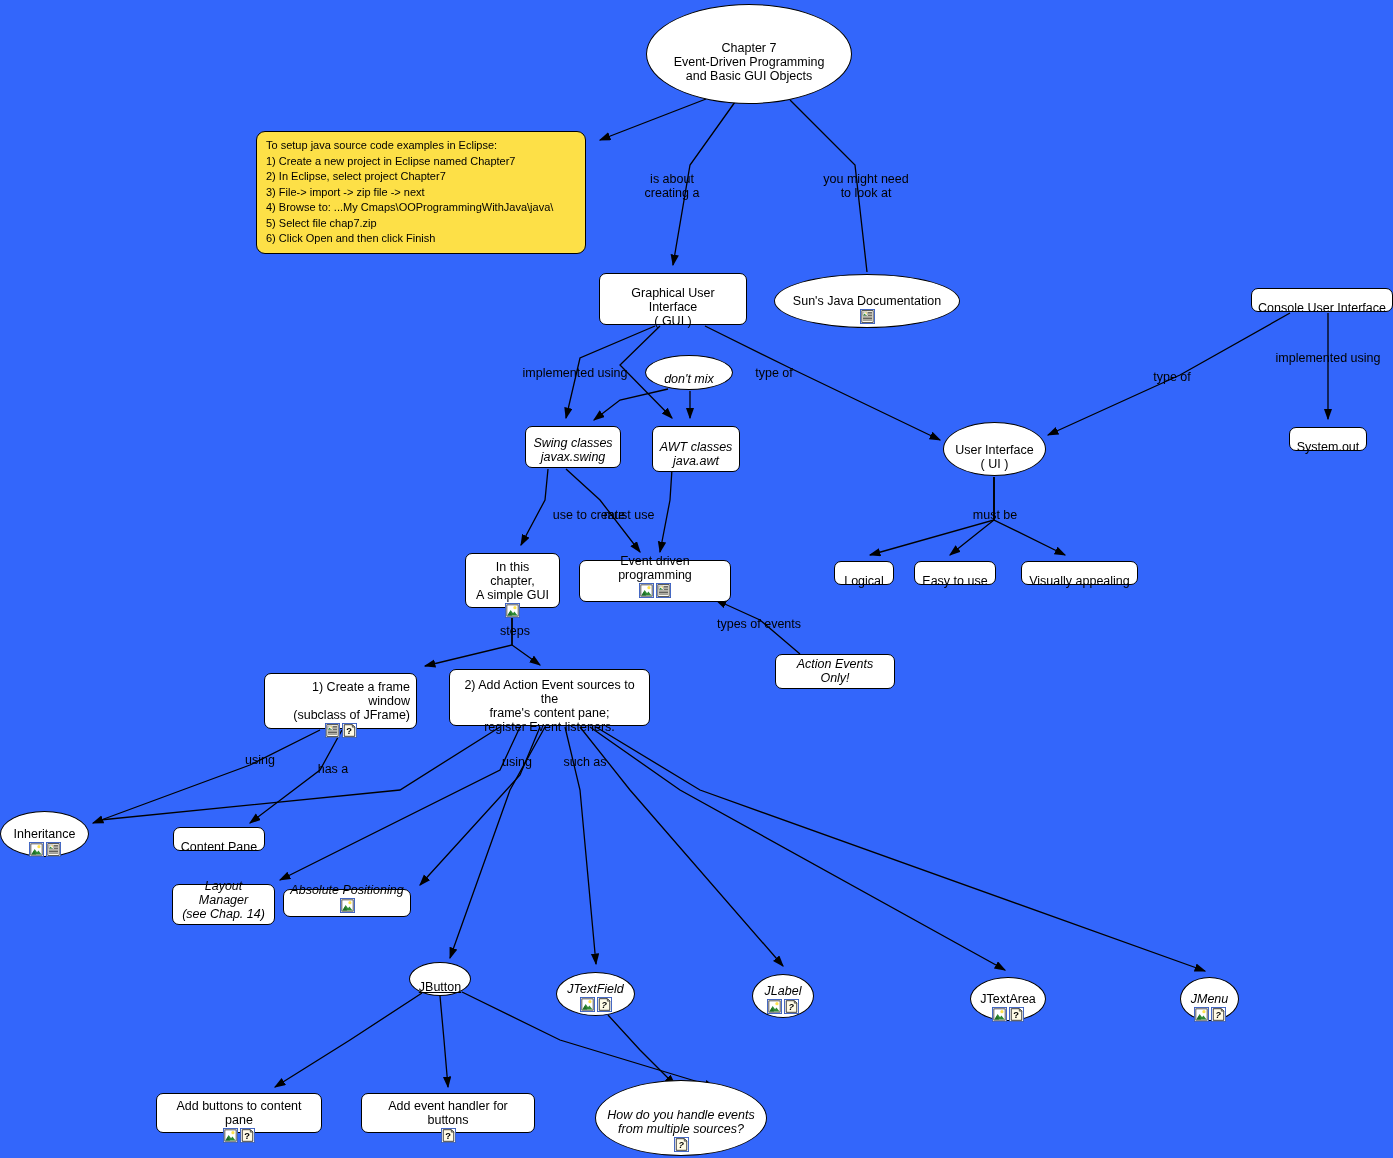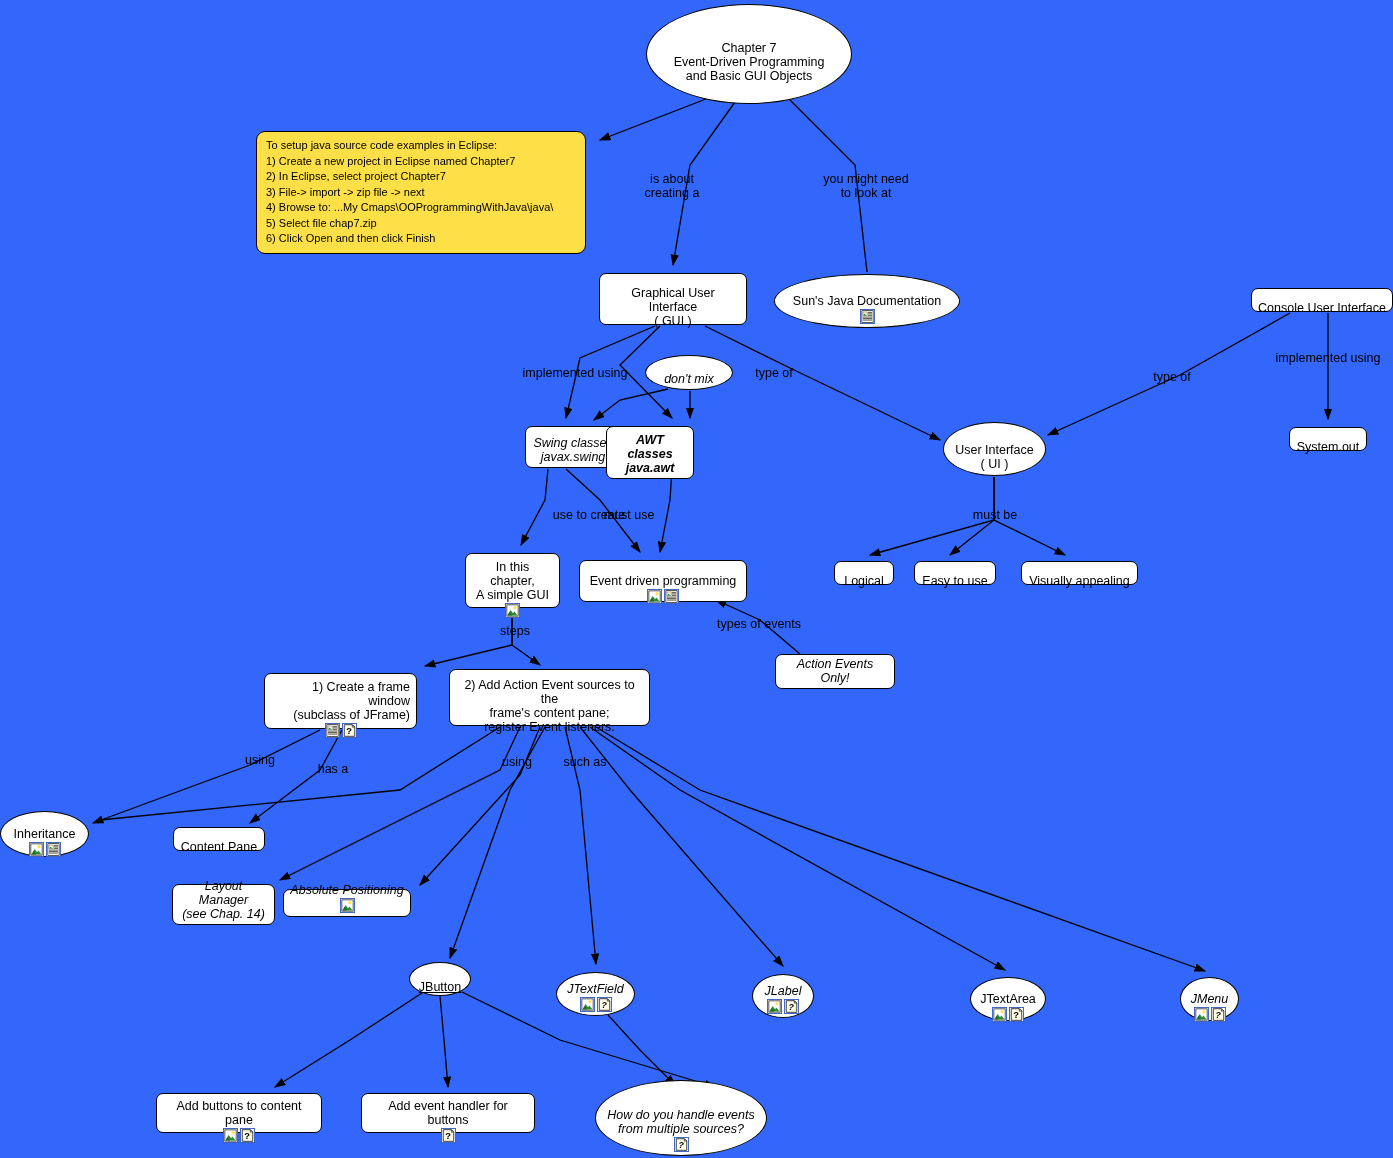--- a/index.html
+++ b/index.html
@@ -170,21 +170,21 @@
       <div class="node box" style="left: 1289px; top: 427px; width: 78px; height: 24px;">
         <span class="nodetext">System.out</span>
       </div>
       <div class="node ellipse italic" style="left: 645px; top: 355px; width: 88px; height: 35px;">
         <span class="nodetext">don't mix</span>
       </div>
       <div class="node box italic" style="left: 525px; top: 426px; width: 96px; height: 42px;">
         <span class="nodetext">Swing classes
 javax.swing</span>
       </div>
-      <div class="node box italic" style="left: 606px; top: 426px; width: 88px; height: 53px; font-weight: bold;">
+      <div class="node box italic" style="left: 652px; top: 426px; width: 88px; height: 46px;">
         <span class="nodetext">AWT classes
 java.awt</span>
       </div>
       <div class="node ellipse" style="left: 943px; top: 422px; width: 103px; height: 54px;">
         <span class="nodetext">User Interface
 ( UI )</span>
       </div>
       <div class="node box" style="left: 834px; top: 561px; width: 60px; height: 24px;">
         <span class="nodetext">Logical</span>
       </div>
@@ -202,21 +202,21 @@
             <svg class="icn" viewBox="0 0 16 16">
               <rect x="0.5" y="0.5" width="15" height="15" fill="#ffffff" stroke="#3a5fbf"></rect>
               <rect x="2" y="2" width="12" height="12" fill="#ffffff" stroke="#000000" stroke-width="0.7"></rect>
               <circle cx="10.6" cy="5" r="1.7" fill="#ffe34d"></circle>
               <polygon points="2.6,13.2 6,7.4 8.6,11 10,9 13.4,13.2" fill="#2d8a34"></polygon>
               <polygon points="2.6,13.2 5.2,9.4 7.6,13.2" fill="#1f6b27"></polygon>
             </svg>
           </span>
         </span>
       </div>
-      <div class="node box" style="left: 579px; top: 560px; width: 168px; height: 42px;">
+      <div class="node box" style="left: 579px; top: 560px; width: 152px; height: 42px; justify-content: flex-end;">
         <span class="nodetext">Event driven programming</span>
         <span class="iconrow">
           <span class="icn">
             <svg class="icn" viewBox="0 0 16 16">
               <rect x="0.5" y="0.5" width="15" height="15" fill="#ffffff" stroke="#3a5fbf"></rect>
               <rect x="2" y="2" width="12" height="12" fill="#ffffff" stroke="#000000" stroke-width="0.7"></rect>
               <circle cx="10.6" cy="5" r="1.7" fill="#ffe34d"></circle>
               <polygon points="2.6,13.2 6,7.4 8.6,11 10,9 13.4,13.2" fill="#2d8a34"></polygon>
               <polygon points="2.6,13.2 5.2,9.4 7.6,13.2" fill="#1f6b27"></polygon>
             </svg>

